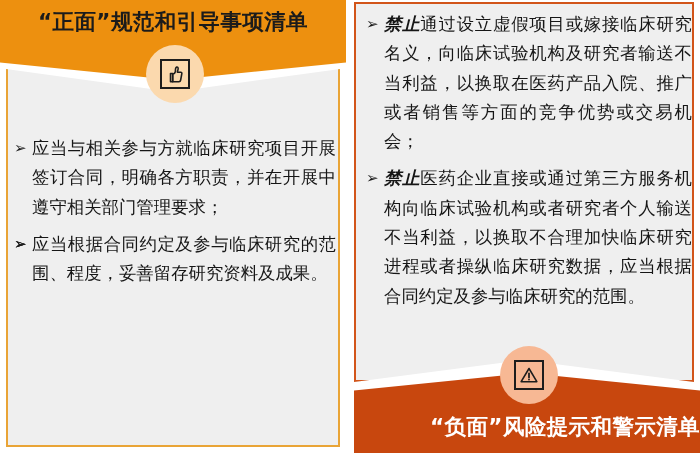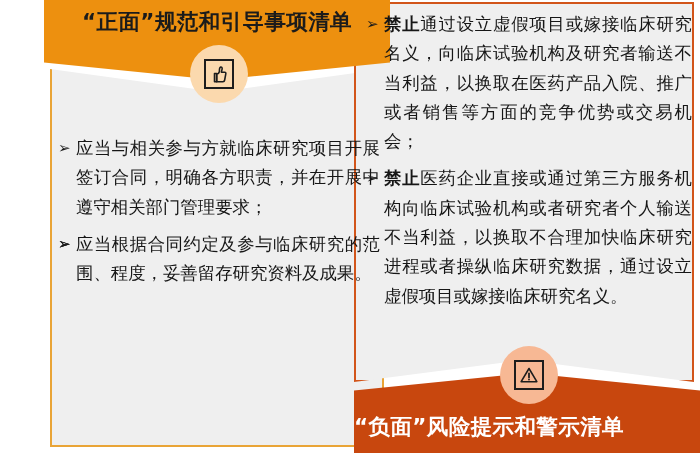--- a/index.html
+++ b/index.html
@@ -21,21 +21,20 @@
     background: #ffffff;
   }
 
   
   .panel-left {
     position: absolute;
     left: 0;
     top: 0;
     width: 346px;
     height: 453px;
-    margin-left: 44px;
   }
 
   .left-header-band {
     position: absolute;
     left: 0;
     top: 0;
     width: 346px;
     height: 80px;
     background: #ED900F;
     clip-path: polygon(0 0, 100% 0, 100% 78%, 50% 100%, 0 78%);
@@ -110,21 +109,21 @@
     background: #C8470E;
     clip-path: polygon(0 22%, 50% 0, 100% 22%, 100% 100%, 0 100%);
     z-index: 3;
   }
 
   .right-footer-title {
     position: absolute;
     left: 0;
     top: 412px;
     width: 346px;
-    text-align: left;
+    text-align: right;
     font-size: 21.5px;
     font-weight: bold;
     color: #ffffff;
     letter-spacing: 0.4px;
     line-height: 30px;
     white-space: nowrap;
     z-index: 4;
   }
 
   .right-list {
@@ -154,20 +153,21 @@
     position: absolute;
     left: 0;
     top: 0;
     font-size: 15px;
     line-height: 29.3px;
     color: #1a1a1a;
   }
 
   .bullet-item b {
     font-weight: bold;
+    font-style: italic;
   }
 
   
   .icon-badge {
     position: absolute;
     border-radius: 50%;
     z-index: 6;
     display: flex;
     align-items: center;
     justify-content: center;
@@ -231,21 +231,21 @@
         <div class="bullet-item"><span class="bullet-marker">➢</span><span><span>应当根据合同约定及参与临床研究的范围、程度，妥善留存研究资料及成果。</span></span></div>
       </div>
   </div>
 
   <div class="panel-right">
 
     <div class="right-body"></div>
 
     <div class="right-list">
         <div class="bullet-item"><span class="bullet-marker">➢</span><span><b>禁止</b><span>通过设立虚假项目或嫁接临床研究名义，向临床试验机构及研究者输送不当利益，以换取在医药产品入院、推广或者销售等方面的竞争优势或交易机会；</span></span></div>
-        <div class="bullet-item"><span class="bullet-marker">➢</span><span><b>禁止</b><span>医药企业直接或通过第三方服务机构向临床试验机构或者研究者个人输送不当利益，以换取不合理加快临床研究进程或者操纵临床研究数据，通过设立虚假项目或嫁接临床研究名义。</span></span></div>
+        <div class="bullet-item"><span class="bullet-marker">➢</span><span><b>禁止</b><span>医药企业直接或通过第三方服务机构向临床试验机构或者研究者个人输送不当利益，以换取不合理加快临床研究进程或者操纵临床研究数据，应当根据合同约定及参与临床研究的范围。</span></span></div>
       </div>
 
     <div class="right-footer-band"></div>
 
     <div class="right-footer-title">“负面”风险提示和警示清单</div>
   </div>
 
   <div class="icon-badge icon-badge-warn">
     <div class="icon-square">
       <svg width="20" height="20" viewBox="0 0 24 24" aria-hidden="true">

